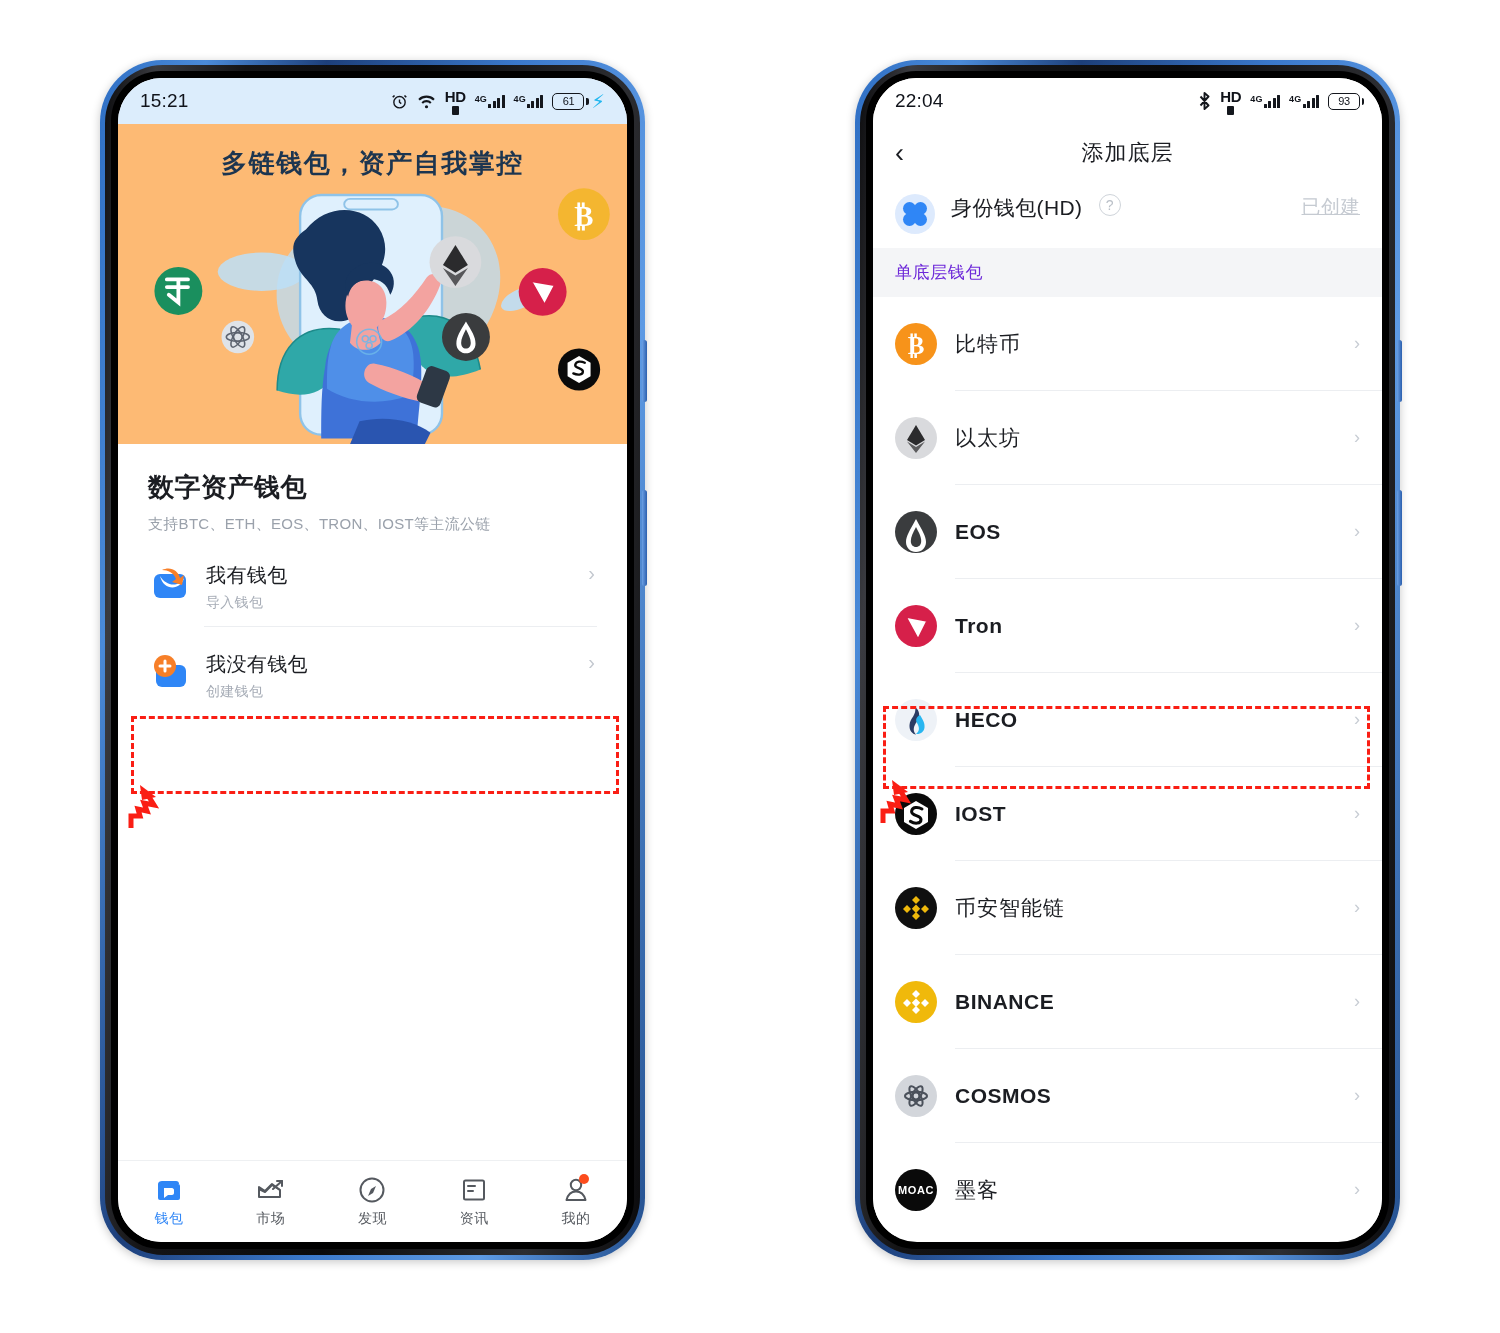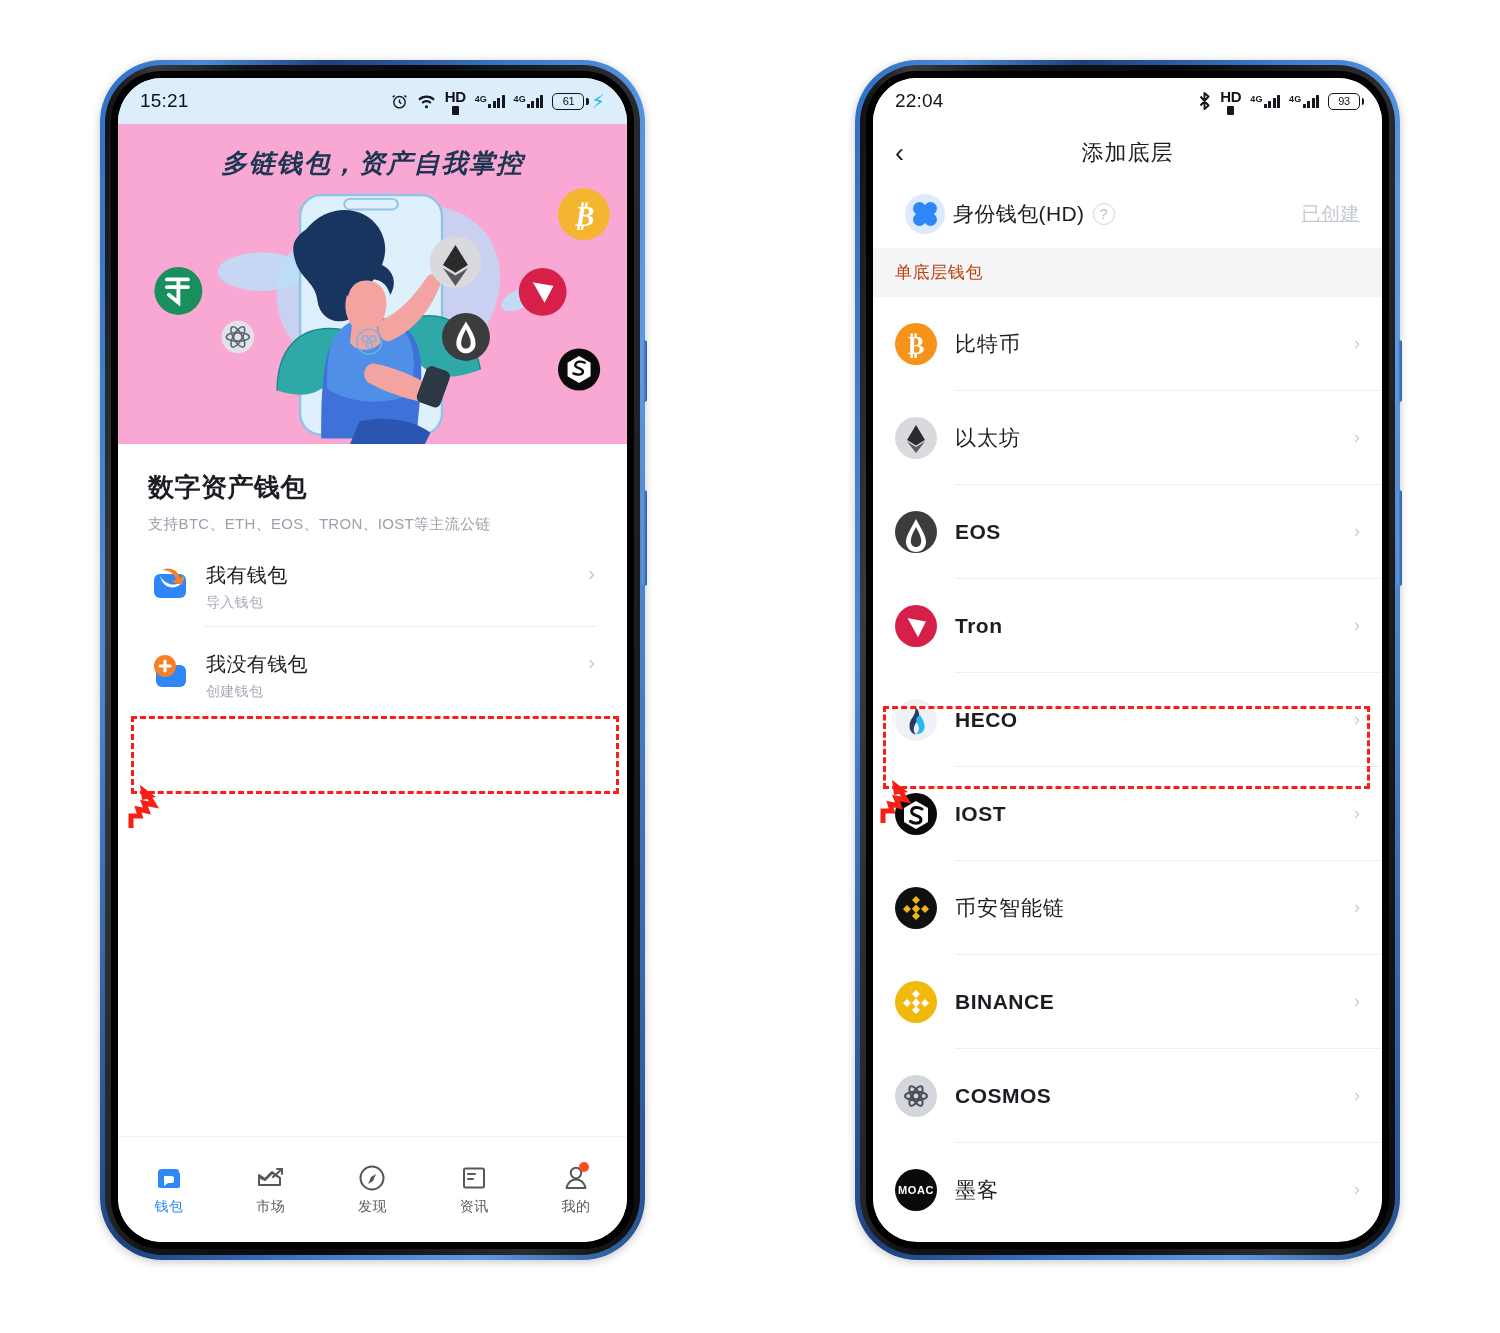--- a/index.html
+++ b/index.html
@@ -97,23 +97,22 @@
   .batt::after {
     content:""; position:absolute; margin-left: 38px; width:2.5px; height:7px;
     background:#14171d; border-radius:0 2px 2px 0;
   }
   .bolt { color: #22b7ef; font-size: 19px; line-height: 1; margin-left: -2px; }
   .hd { font-size: 15px; font-weight: 600; letter-spacing: -.4px; display:flex; align-items:center; gap:1px;flex-direction:column;}
   .hd span.box { width: 7px; height: 9px; background: #14171d; display:inline-block; border-radius:1px; }
 
   
   .hero {
-    position: relative; height: 320px; background: #f9a8d4;
+    position: relative; height: 320px; background: #fdba74;
     overflow: hidden;
-    font-style: italic;
   }
   .hero-title {
     position: relative; z-index: 5; text-align: center; padding-top: 22px;
     font-size: 26px; font-weight: 700; color: #1c3550; letter-spacing: 1.5px;
   }
   .hero-art { position: absolute; inset: 0; top: 56px; }
 
   .card-sec { background: #fff; padding: 26px 30px 0 30px; }
   .card-title { font-size: 26px; font-weight: 700; color: #1b1d22; letter-spacing: .5px; }
   .card-sub { font-size: 15px; color: #9aa1ab; margin-top: 10px; letter-spacing: .3px; }
@@ -124,21 +123,21 @@
   }
   .wrow .wico { width: 40px; height: 40px; flex: 0 0 40px; position: relative; }
   .wrow .wtxt { flex: 1; }
   .wrow .wt1 { font-size: 20px; color: #1b1d22; font-weight: 500; letter-spacing: .4px; }
   .wrow .wt2 { font-size: 14px; color: #a6acb6; margin-top: 5px; letter-spacing: .3px; }
   .chev-g { color: #c3c8cf; font-size: 20px; font-weight: 300; }
   .wdiv { height: 1px; background: #eceef1; margin: 0 0 0 56px; }
 
   .bottomnav {
     position: absolute; bottom: 0; left: 0; right: 0;
-    height: 106px; background: #fff; border-top: 1px solid #eef0f2;
+    height: 82px; background: #fff; border-top: 1px solid #eef0f2;
     display: flex; align-items: center;
   }
   .navitem {
     flex: 1; display: flex; flex-direction: column; align-items: center; gap: 5px;
     position: relative; cursor: pointer;
   }
   .navitem .nlab { font-size: 14px; color: #55595f; letter-spacing: .5px; }
   .navitem.active .nlab { color: #2f86f6; }
   .navicon { width: 30px; height: 30px; position: relative; }
   .reddot {
@@ -151,21 +150,21 @@
     height: 58px; display: flex; align-items: center; position: relative;
     padding: 0 22px; background: #fff;
   }
   .backchev { font-size: 27px; color: #1b1d22; font-weight: 400; cursor: pointer; line-height:1; }
   .navtitle {
     position: absolute; left: 0; right: 0; text-align: center;
     font-size: 22px; color: #1b1d22; font-weight: 500; letter-spacing: 1px;
     pointer-events: none;
   }
   .hdrow {
-    display: flex; align-items: center; padding: 12px 22px 14px 32px; gap: 8px;
+    display: flex; align-items: flex-start; padding: 12px 22px 14px 22px; gap: 16px;
     background: #fff; cursor: pointer;
   }
   .hd-ico {
     width: 40px; height: 40px; border-radius: 50%; background: #ddeafd;
     position: relative; flex: 0 0 40px;
   }
   .hd-ico i {
     position: absolute; width: 13px; height: 13px; background: #2f86f6;
   }
   .hd-ico i:nth-child(1){ top:8px; left:8px; border-radius: 7px 7px 2px 7px; }
@@ -174,21 +173,21 @@
   .hd-ico i:nth-child(4){ bottom:8px; right:8px; border-radius: 2px 7px 7px 7px; }
   .hd-label { font-size: 21px; color: #1b1d22; letter-spacing: .4px; }
   .qmark {
     width: 22px; height: 22px; border-radius: 50%; border: 1.6px solid #cfd4da;
     color: #b9bfc7; font-size: 14px; display:flex; align-items:center; justify-content:center;
     cursor: pointer;
   }
   .hd-status { margin-left: auto; font-size: 19px; color: #c5cad1; letter-spacing: .5px; text-decoration: underline; }
 
   .sechdr {
-    background: #f4f5f7; padding: 13px 22px; font-size: 17px; color: #c2410c;
+    background: #f4f5f7; padding: 13px 22px; font-size: 17px; color: #6d28d9;
     letter-spacing: .6px;
   }
   .chainlist { background: #fff; }
   .chainrow {
     display: flex; align-items: center; gap: 18px; padding: 0 22px;
     height: 93px; position: relative; cursor: pointer;
   }
   .chain-ico { width: 42px; height: 42px; flex: 0 0 42px; border-radius: 50%; position: relative; }
   .chain-name { flex: 1; font-size: 21px; color: #1b1d22; font-weight: 700; letter-spacing: .5px; }
   .chain-name.cn { font-weight: 500; letter-spacing: 1px; }

